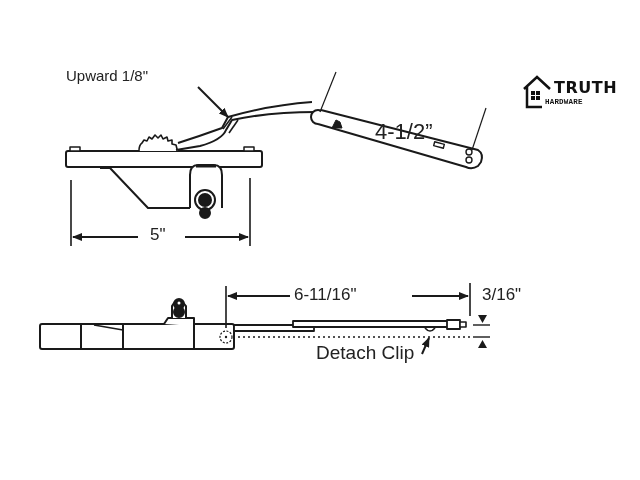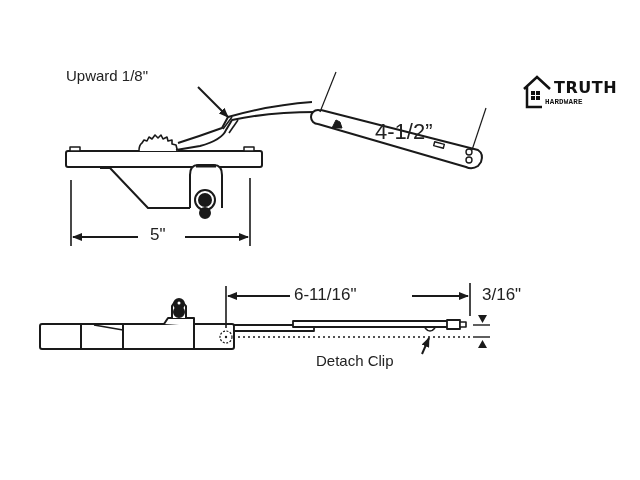--- a/index.html
+++ b/index.html
@@ -122,21 +122,21 @@
 </div>
 
 <div class="label dim-big" style="left:375px; top:86px;margin-top:34px;">4-1/2”</div>
 
 <div class="label dim" style="left:150px; top:226px;">5"</div>
 
 <div class="label dim" style="left:294px; top:286px;">6-11/16"</div>
 
 <div class="label dim" style="left:482px; top:286px;">3/16"</div>
 
-<div class="label" style="left:316px; top:353px; font-size:15px;">Detach Clip</div>
+<div class="label" style="left:316px; top:343px; font-size:19px;">Detach Clip</div>
 
 <div class="logo">
   <svg width="30" height="36" viewBox="0 0 30 36" style="position:absolute; left:0; top:0;">
     <path d="M2,15 L15,3 L28,15" fill="none" stroke="#111" stroke-width="2.5"></path>
     <path d="M5,13 L5,33 L20,33" fill="none" stroke="#111" stroke-width="2.5"></path>
     <rect x="9" y="17" width="4" height="4" fill="#111"></rect>
     <rect x="14" y="17" width="4" height="4" fill="#111"></rect>
     <rect x="9" y="22" width="4" height="4" fill="#111"></rect>
     <rect x="14" y="22" width="4" height="4" fill="#111"></rect>
   </svg>

